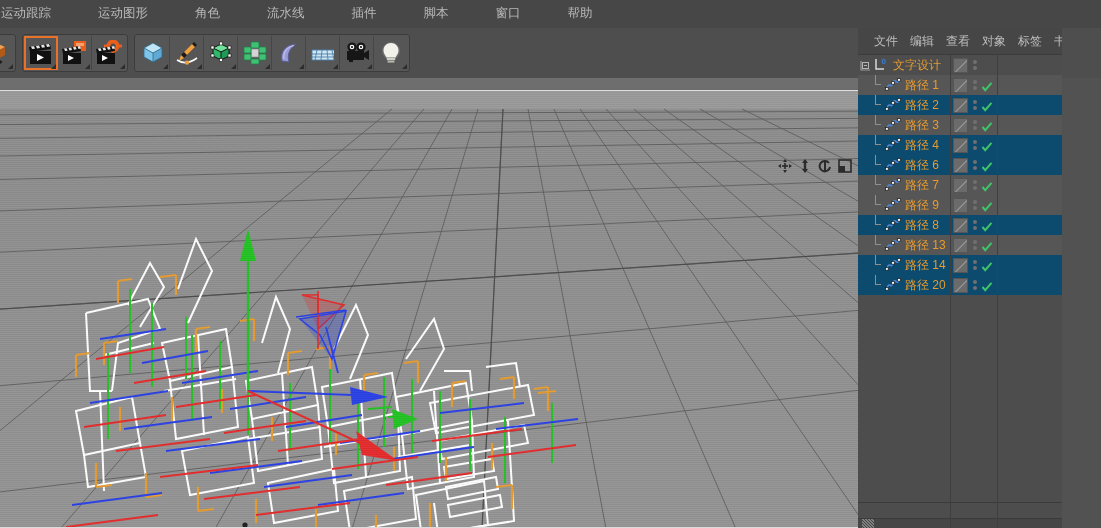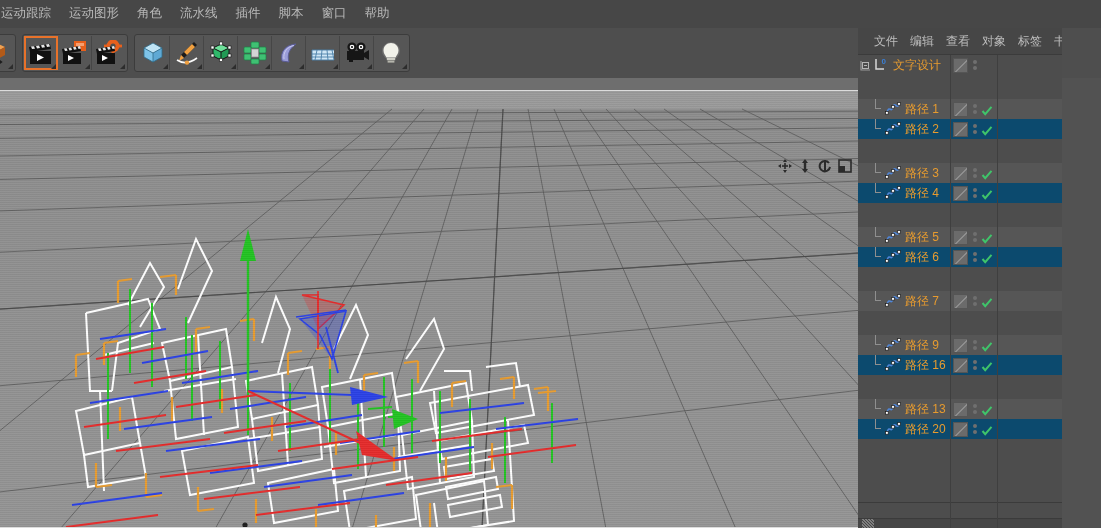--- a/index.html
+++ b/index.html
@@ -23,20 +23,21 @@
 
   
   .menubar {
     position: absolute;
     left: 0; top: 0;
     width: 1101px; height: 28px;
     background: #474747;
     display: flex;
     align-items: center;
     overflow: hidden;
+    gap: 29px;
   }
   .menu-item {
     color: #b9b9b9;
     font-size: 12.5px;
     padding: 2px 9px 3px 9px;
     white-space: nowrap;
     cursor: default;
   }
   .menu-item:first-child { margin-left: -8px; }
 
@@ -190,21 +191,21 @@
   .tree { position: relative; z-index: 3; }
   .row {
     position: relative;
     height: 20px;
     display: flex;
     align-items: center;
     cursor: default;
     box-sizing: border-box;
   }
   .row.even { background: #0c4a6e; }
-  .row.odd  { background: #565656; margin-top: 24px; }
+  .row.odd  { background: #565656; }
   .row.root { background: #4d4d4d; }
 
   .tw {
     width: 92px;
     display: flex;
     align-items: center;
     height: 20px;
     overflow: hidden;
     box-sizing: border-box;
   }
@@ -944,33 +945,83 @@
                 <div class="tag-box"></div>
                 <div class="dots">
                   <div class="dot"></div>
                   <div class="dot"></div>
                 </div>
                 <div class="check"><svg width="12" height="12" viewBox="0 0 12 12">
                     <path d="M1.5,6 L4.2,9.2 L10.5,1.8" fill="none" stroke="#3fc46a" stroke-width="2"></path>
                   </svg></div>
               </div>
             </div>
+            <div class="row even">
+              <div class="tw">
+                <div class="expander"></div>
+                <div class="branch"></div>
+                <div class="obj-icon">
+                  <svg width="16" height="16" viewBox="0 0 16 16">
+                    <path d="M2,12 C4,3 6,13 8,6 C10,0 12,9 14,3" fill="none" stroke="#4f86d8" stroke-width="1.6"></path>
+                    <rect x="0.6" y="10.6" width="2.6" height="2.6" fill="#fff" stroke="#1c1c1c" stroke-width="0.7"></rect>
+                    <rect x="6.7" y="4.6" width="2.6" height="2.6" fill="#fff" stroke="#1c1c1c" stroke-width="0.7"></rect>
+                    <rect x="12.7" y="1.6" width="2.6" height="2.6" fill="#fff" stroke="#1c1c1c" stroke-width="0.7"></rect>
+                  </svg>
+                </div>
+                <div class="obj-label">路径 6</div>
+              </div>
+              <div class="tagcol">
+                <div class="tag-box"></div>
+                <div class="dots">
+                  <div class="dot"></div>
+                  <div class="dot"></div>
+                </div>
+                <div class="check"><svg width="12" height="12" viewBox="0 0 12 12">
+                    <path d="M1.5,6 L4.2,9.2 L10.5,1.8" fill="none" stroke="#3fc46a" stroke-width="2"></path>
+                  </svg></div>
+              </div>
+            </div>
             <div class="row odd">
               <div class="tw">
                 <div class="expander"></div>
                 <div class="branch"></div>
                 <div class="obj-icon">
                   <svg width="16" height="16" viewBox="0 0 16 16">
                     <path d="M2,12 C4,3 6,13 8,6 C10,0 12,9 14,3" fill="none" stroke="#4f86d8" stroke-width="1.6"></path>
                     <rect x="0.6" y="10.6" width="2.6" height="2.6" fill="#fff" stroke="#1c1c1c" stroke-width="0.7"></rect>
                     <rect x="6.7" y="4.6" width="2.6" height="2.6" fill="#fff" stroke="#1c1c1c" stroke-width="0.7"></rect>
                     <rect x="12.7" y="1.6" width="2.6" height="2.6" fill="#fff" stroke="#1c1c1c" stroke-width="0.7"></rect>
                   </svg>
                 </div>
-                <div class="obj-label">路径 5</div>
+                <div class="obj-label">路径 7</div>
+              </div>
+              <div class="tagcol">
+                <div class="tag-box"></div>
+                <div class="dots">
+                  <div class="dot"></div>
+                  <div class="dot"></div>
+                </div>
+                <div class="check"><svg width="12" height="12" viewBox="0 0 12 12">
+                    <path d="M1.5,6 L4.2,9.2 L10.5,1.8" fill="none" stroke="#3fc46a" stroke-width="2"></path>
+                  </svg></div>
+              </div>
+            </div>
+            <div class="row odd">
+              <div class="tw">
+                <div class="expander"></div>
+                <div class="branch"></div>
+                <div class="obj-icon">
+                  <svg width="16" height="16" viewBox="0 0 16 16">
+                    <path d="M2,12 C4,3 6,13 8,6 C10,0 12,9 14,3" fill="none" stroke="#4f86d8" stroke-width="1.6"></path>
+                    <rect x="0.6" y="10.6" width="2.6" height="2.6" fill="#fff" stroke="#1c1c1c" stroke-width="0.7"></rect>
+                    <rect x="6.7" y="4.6" width="2.6" height="2.6" fill="#fff" stroke="#1c1c1c" stroke-width="0.7"></rect>
+                    <rect x="12.7" y="1.6" width="2.6" height="2.6" fill="#fff" stroke="#1c1c1c" stroke-width="0.7"></rect>
+                  </svg>
+                </div>
+                <div class="obj-label">路径 9</div>
               </div>
               <div class="tagcol">
                 <div class="tag-box"></div>
                 <div class="dots">
                   <div class="dot"></div>
                   <div class="dot"></div>
                 </div>
                 <div class="check"><svg width="12" height="12" viewBox="0 0 12 12">
                     <path d="M1.5,6 L4.2,9.2 L10.5,1.8" fill="none" stroke="#3fc46a" stroke-width="2"></path>
                   </svg></div>
@@ -981,21 +1032,21 @@
                 <div class="expander"></div>
                 <div class="branch"></div>
                 <div class="obj-icon">
                   <svg width="16" height="16" viewBox="0 0 16 16">
                     <path d="M2,12 C4,3 6,13 8,6 C10,0 12,9 14,3" fill="none" stroke="#4f86d8" stroke-width="1.6"></path>
                     <rect x="0.6" y="10.6" width="2.6" height="2.6" fill="#fff" stroke="#1c1c1c" stroke-width="0.7"></rect>
                     <rect x="6.7" y="4.6" width="2.6" height="2.6" fill="#fff" stroke="#1c1c1c" stroke-width="0.7"></rect>
                     <rect x="12.7" y="1.6" width="2.6" height="2.6" fill="#fff" stroke="#1c1c1c" stroke-width="0.7"></rect>
                   </svg>
                 </div>
-                <div class="obj-label">路径 6</div>
+                <div class="obj-label">路径 8</div>
               </div>
               <div class="tagcol">
                 <div class="tag-box"></div>
                 <div class="dots">
                   <div class="dot"></div>
                   <div class="dot"></div>
                 </div>
                 <div class="check"><svg width="12" height="12" viewBox="0 0 12 12">
                     <path d="M1.5,6 L4.2,9.2 L10.5,1.8" fill="none" stroke="#3fc46a" stroke-width="2"></path>
                   </svg></div>
@@ -1006,46 +1057,21 @@
                 <div class="expander"></div>
                 <div class="branch"></div>
                 <div class="obj-icon">
                   <svg width="16" height="16" viewBox="0 0 16 16">
                     <path d="M2,12 C4,3 6,13 8,6 C10,0 12,9 14,3" fill="none" stroke="#4f86d8" stroke-width="1.6"></path>
                     <rect x="0.6" y="10.6" width="2.6" height="2.6" fill="#fff" stroke="#1c1c1c" stroke-width="0.7"></rect>
                     <rect x="6.7" y="4.6" width="2.6" height="2.6" fill="#fff" stroke="#1c1c1c" stroke-width="0.7"></rect>
                     <rect x="12.7" y="1.6" width="2.6" height="2.6" fill="#fff" stroke="#1c1c1c" stroke-width="0.7"></rect>
                   </svg>
                 </div>
-                <div class="obj-label">路径 7</div>
-              </div>
-              <div class="tagcol">
-                <div class="tag-box"></div>
-                <div class="dots">
-                  <div class="dot"></div>
-                  <div class="dot"></div>
-                </div>
-                <div class="check"><svg width="12" height="12" viewBox="0 0 12 12">
-                    <path d="M1.5,6 L4.2,9.2 L10.5,1.8" fill="none" stroke="#3fc46a" stroke-width="2"></path>
-                  </svg></div>
-              </div>
-            </div>
-            <div class="row odd">
-              <div class="tw">
-                <div class="expander"></div>
-                <div class="branch"></div>
-                <div class="obj-icon">
-                  <svg width="16" height="16" viewBox="0 0 16 16">
-                    <path d="M2,12 C4,3 6,13 8,6 C10,0 12,9 14,3" fill="none" stroke="#4f86d8" stroke-width="1.6"></path>
-                    <rect x="0.6" y="10.6" width="2.6" height="2.6" fill="#fff" stroke="#1c1c1c" stroke-width="0.7"></rect>
-                    <rect x="6.7" y="4.6" width="2.6" height="2.6" fill="#fff" stroke="#1c1c1c" stroke-width="0.7"></rect>
-                    <rect x="12.7" y="1.6" width="2.6" height="2.6" fill="#fff" stroke="#1c1c1c" stroke-width="0.7"></rect>
-                  </svg>
-                </div>
-                <div class="obj-label">路径 9</div>
+                <div class="obj-label">路径 13</div>
               </div>
               <div class="tagcol">
                 <div class="tag-box"></div>
                 <div class="dots">
                   <div class="dot"></div>
                   <div class="dot"></div>
                 </div>
                 <div class="check"><svg width="12" height="12" viewBox="0 0 12 12">
                     <path d="M1.5,6 L4.2,9.2 L10.5,1.8" fill="none" stroke="#3fc46a" stroke-width="2"></path>
                   </svg></div>
@@ -1056,46 +1082,21 @@
                 <div class="expander"></div>
                 <div class="branch"></div>
                 <div class="obj-icon">
                   <svg width="16" height="16" viewBox="0 0 16 16">
                     <path d="M2,12 C4,3 6,13 8,6 C10,0 12,9 14,3" fill="none" stroke="#4f86d8" stroke-width="1.6"></path>
                     <rect x="0.6" y="10.6" width="2.6" height="2.6" fill="#fff" stroke="#1c1c1c" stroke-width="0.7"></rect>
                     <rect x="6.7" y="4.6" width="2.6" height="2.6" fill="#fff" stroke="#1c1c1c" stroke-width="0.7"></rect>
                     <rect x="12.7" y="1.6" width="2.6" height="2.6" fill="#fff" stroke="#1c1c1c" stroke-width="0.7"></rect>
                   </svg>
                 </div>
-                <div class="obj-label">路径 16</div>
-              </div>
-              <div class="tagcol">
-                <div class="tag-box"></div>
-                <div class="dots">
-                  <div class="dot"></div>
-                  <div class="dot"></div>
-                </div>
-                <div class="check"><svg width="12" height="12" viewBox="0 0 12 12">
-                    <path d="M1.5,6 L4.2,9.2 L10.5,1.8" fill="none" stroke="#3fc46a" stroke-width="2"></path>
-                  </svg></div>
-              </div>
-            </div>
-            <div class="row odd">
-              <div class="tw">
-                <div class="expander"></div>
-                <div class="branch"></div>
-                <div class="obj-icon">
-                  <svg width="16" height="16" viewBox="0 0 16 16">
-                    <path d="M2,12 C4,3 6,13 8,6 C10,0 12,9 14,3" fill="none" stroke="#4f86d8" stroke-width="1.6"></path>
-                    <rect x="0.6" y="10.6" width="2.6" height="2.6" fill="#fff" stroke="#1c1c1c" stroke-width="0.7"></rect>
-                    <rect x="6.7" y="4.6" width="2.6" height="2.6" fill="#fff" stroke="#1c1c1c" stroke-width="0.7"></rect>
-                    <rect x="12.7" y="1.6" width="2.6" height="2.6" fill="#fff" stroke="#1c1c1c" stroke-width="0.7"></rect>
-                  </svg>
-                </div>
-                <div class="obj-label">路径 13</div>
+                <div class="obj-label">路径 14</div>
               </div>
               <div class="tagcol">
                 <div class="tag-box"></div>
                 <div class="dots">
                   <div class="dot"></div>
                   <div class="dot"></div>
                 </div>
                 <div class="check"><svg width="12" height="12" viewBox="0 0 12 12">
                     <path d="M1.5,6 L4.2,9.2 L10.5,1.8" fill="none" stroke="#3fc46a" stroke-width="2"></path>
                   </svg></div>

